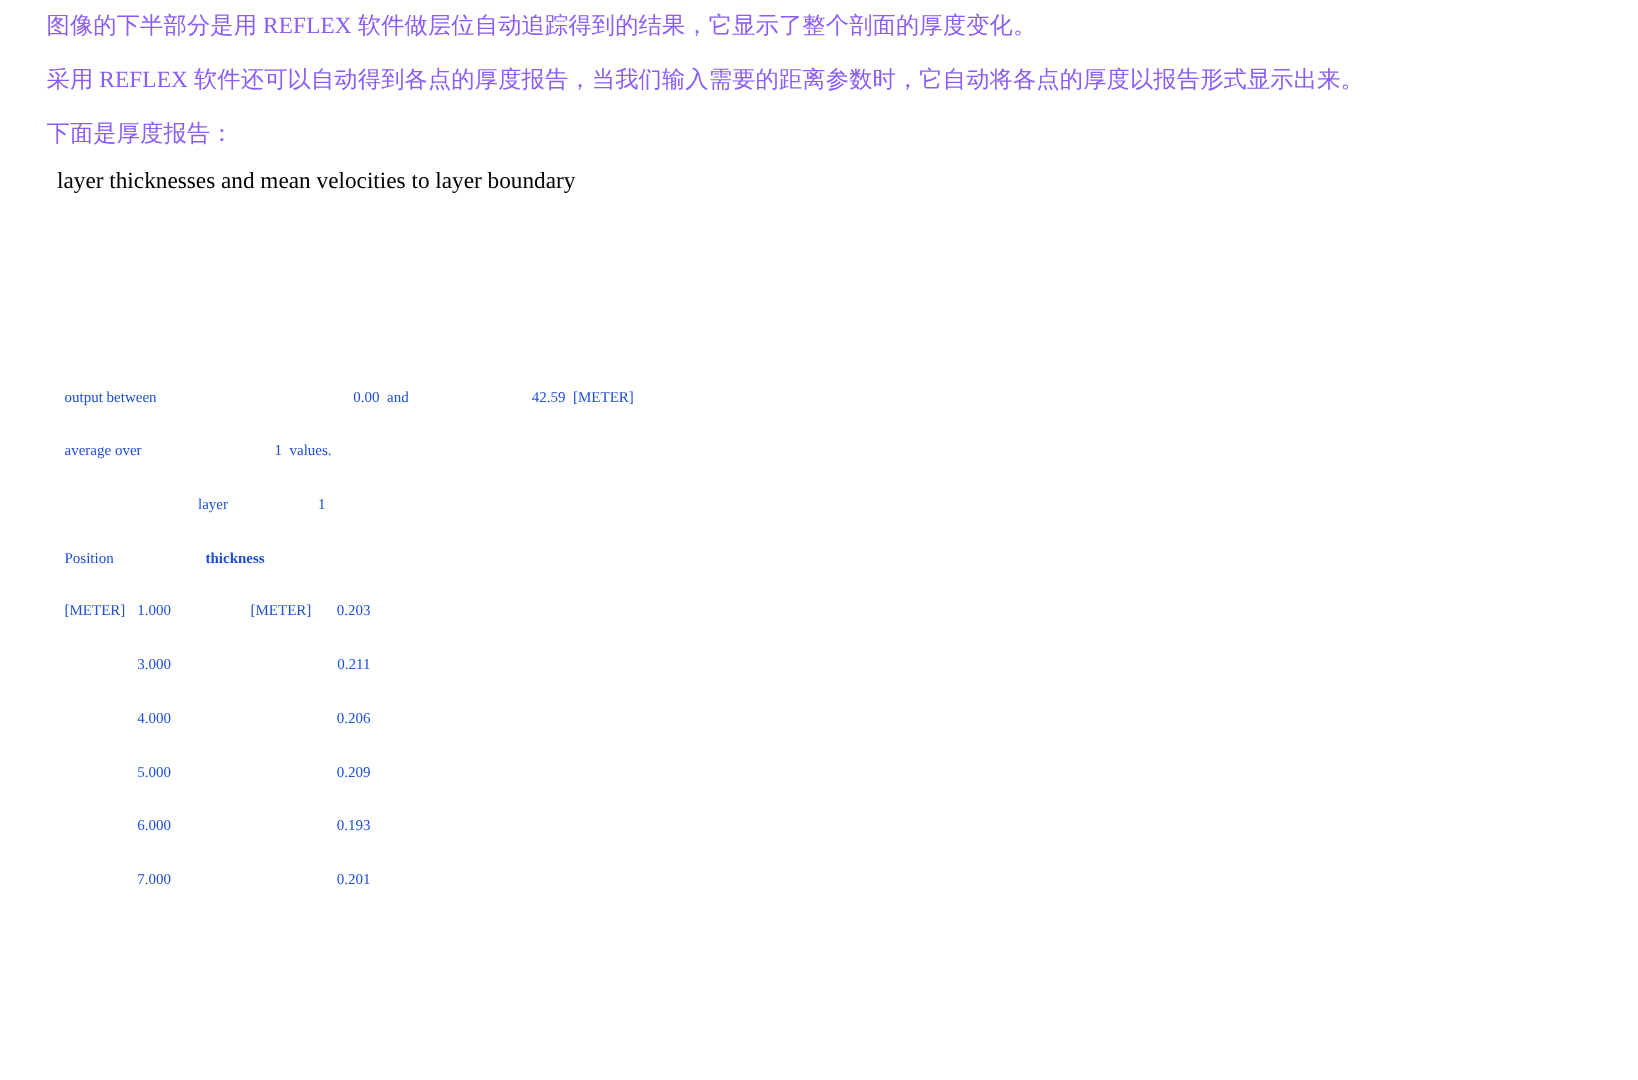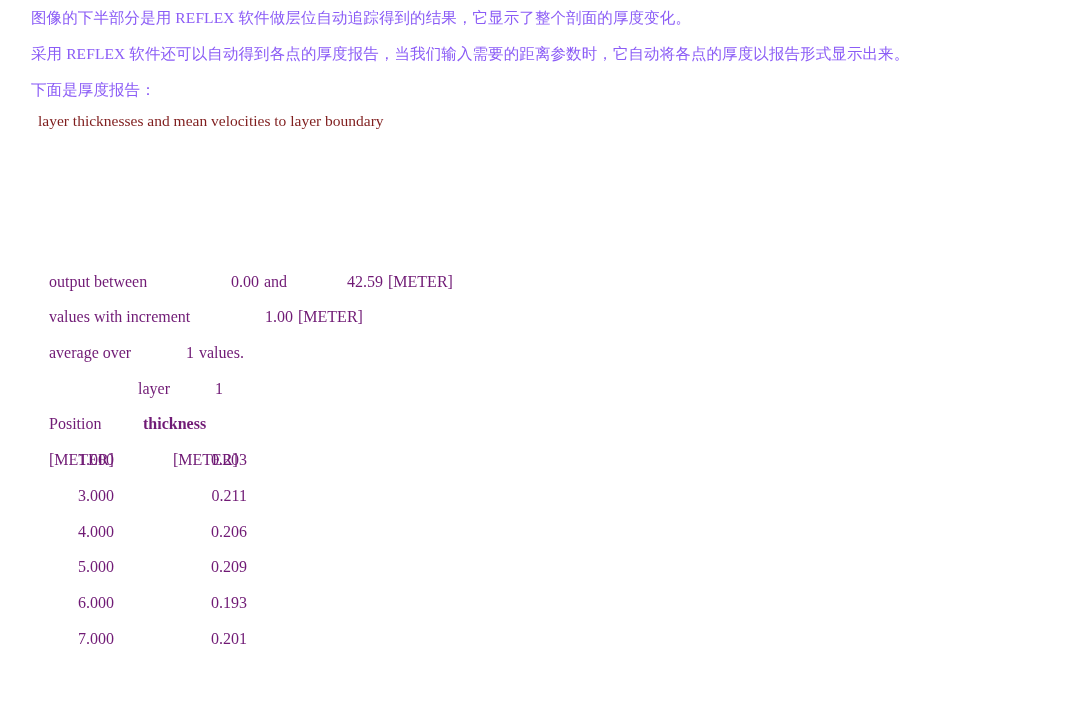--- a/index.html
+++ b/index.html
@@ -33,32 +33,32 @@
     letter-spacing: 0.1px;
   }
 
   
   .report-heading {
     position: absolute;
     left: 38px;
     top: 108px;
     font-size: 15.5px;
     line-height: 26px;
-    color: #7f1d1d;
+    color: #000000;
     white-space: nowrap;
   }
 
   
   .report {
     position: absolute;
     left: 33px;
-    top: 228px;
+    top: 212px;
     width: 520px;
-    font-size: 16px;
-    color: #701a75;
+    font-size: 10px;
+    color: #1d4ed8;
   }
   .rep-line {
     height: 35.7px;
     line-height: 35.7px;
     white-space: pre;
     position: relative;
   }
   .rep-line span { white-space: pre; }
 
   
@@ -113,23 +113,20 @@
 </div>
 
 <div class="report-heading">layer thicknesses and mean velocities to layer boundary</div>
 
 <div class="report">
 
   <div class="rep-line">
     <span class="col-label w-lbl1">output between</span><span class="col w-num1">0.00</span><span class="col w-and">and</span><span class="col w-num2">42.59</span><span class="col-label w-unit">[METER]</span>
   </div>
 
-  <div class="rep-line">
-    <span class="col-label w-lbl2">values with increment</span><span class="col w-num3">1.00</span><span class="col-label w-unit">[METER]</span>
-  </div>
 
   <div class="rep-line">
     <span class="col-label w-lbl3">average over</span><span class="col w-num4">1</span><span class="col-label w-vals">values.</span>
   </div>
 
   <div class="rep-line">
     <span class="col w-layer-pad"></span><span class="col-label w-layer-lbl">layer</span><span class="col w-layer-num">1</span>
   </div>
 
   <div class="rep-line">

